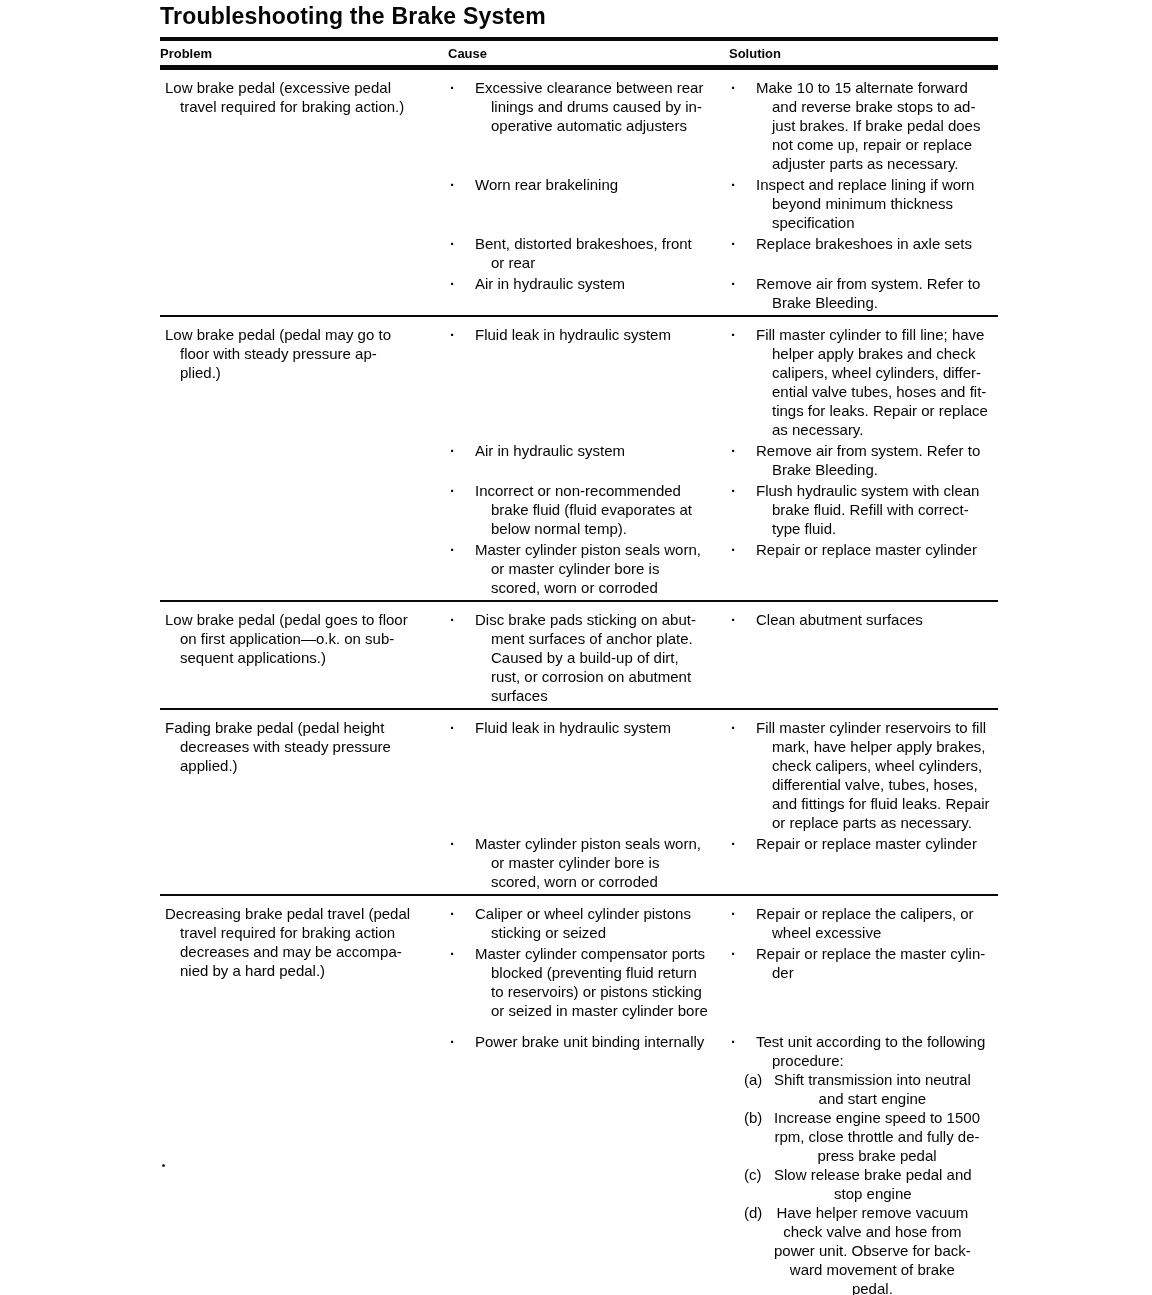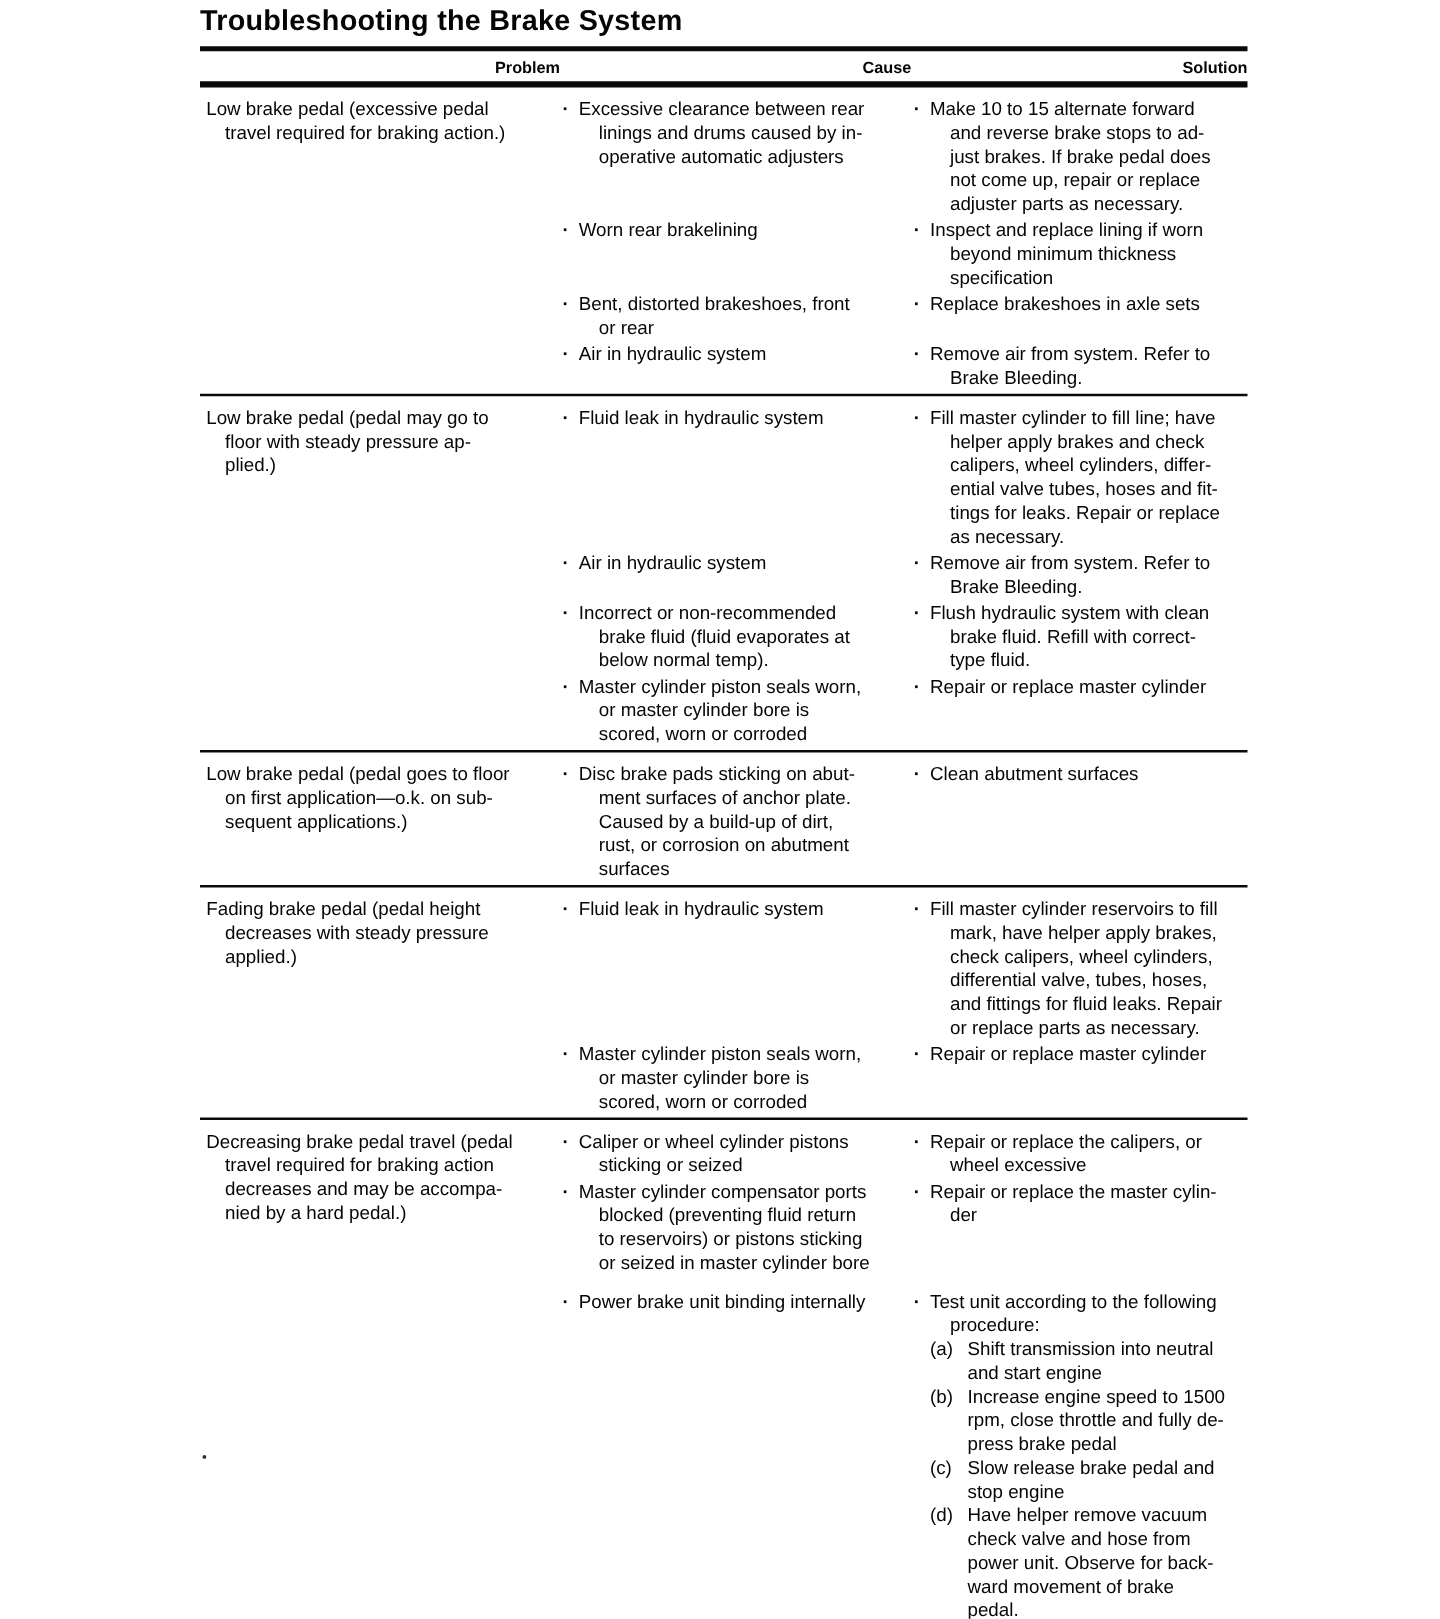--- a/index.html
+++ b/index.html
@@ -28,21 +28,21 @@
   }
   .rule-top    { height: 4px; background: #0a0a0a; }
   .rule-header { height: 5px; background: #0a0a0a; }
 
   .header-row {
     display: grid;
     grid-template-columns: 288px 281px 1fr;
     padding: 5px 0 4px 0;
   }
   .header-cell {
-    text-align: right;
+    text-align: left;
     font-size: 13px;
     font-weight: bold;
   }
 
   .trow {
     display: grid;
     grid-template-columns: 288px 1fr;
     border-top: 2px solid #0a0a0a;
     padding: 8px 0 3px 0;
   }
@@ -77,32 +77,33 @@
     font-size: 15px;
     font-weight: bold;
     line-height: 19px;
     text-align: left;
   }
   .itext {
     white-space: pre;
     padding-left: 16px;
     text-indent: -16px;          
     padding-right: 4px;
+    margin-left: 12px;
   }
   .icontent { display: block; }
 
   .steps { margin-top: 0; }
   .step {
     display: flex;
     align-items: flex-start;
     font-size: 15px;
     line-height: 19px;
   }
   .slabel { flex: 0 0 30px; }
-  .stext  { white-space: pre; }
+  .stext  { white-space: pre; text-align: center; }
 
   .speck {
     position: absolute;
     left: 162px; top: 1164px;
     width: 3px; height: 3px;
     background: #2a2a2a;
     border-radius: 50%;
   }
 </style>
 </head>

